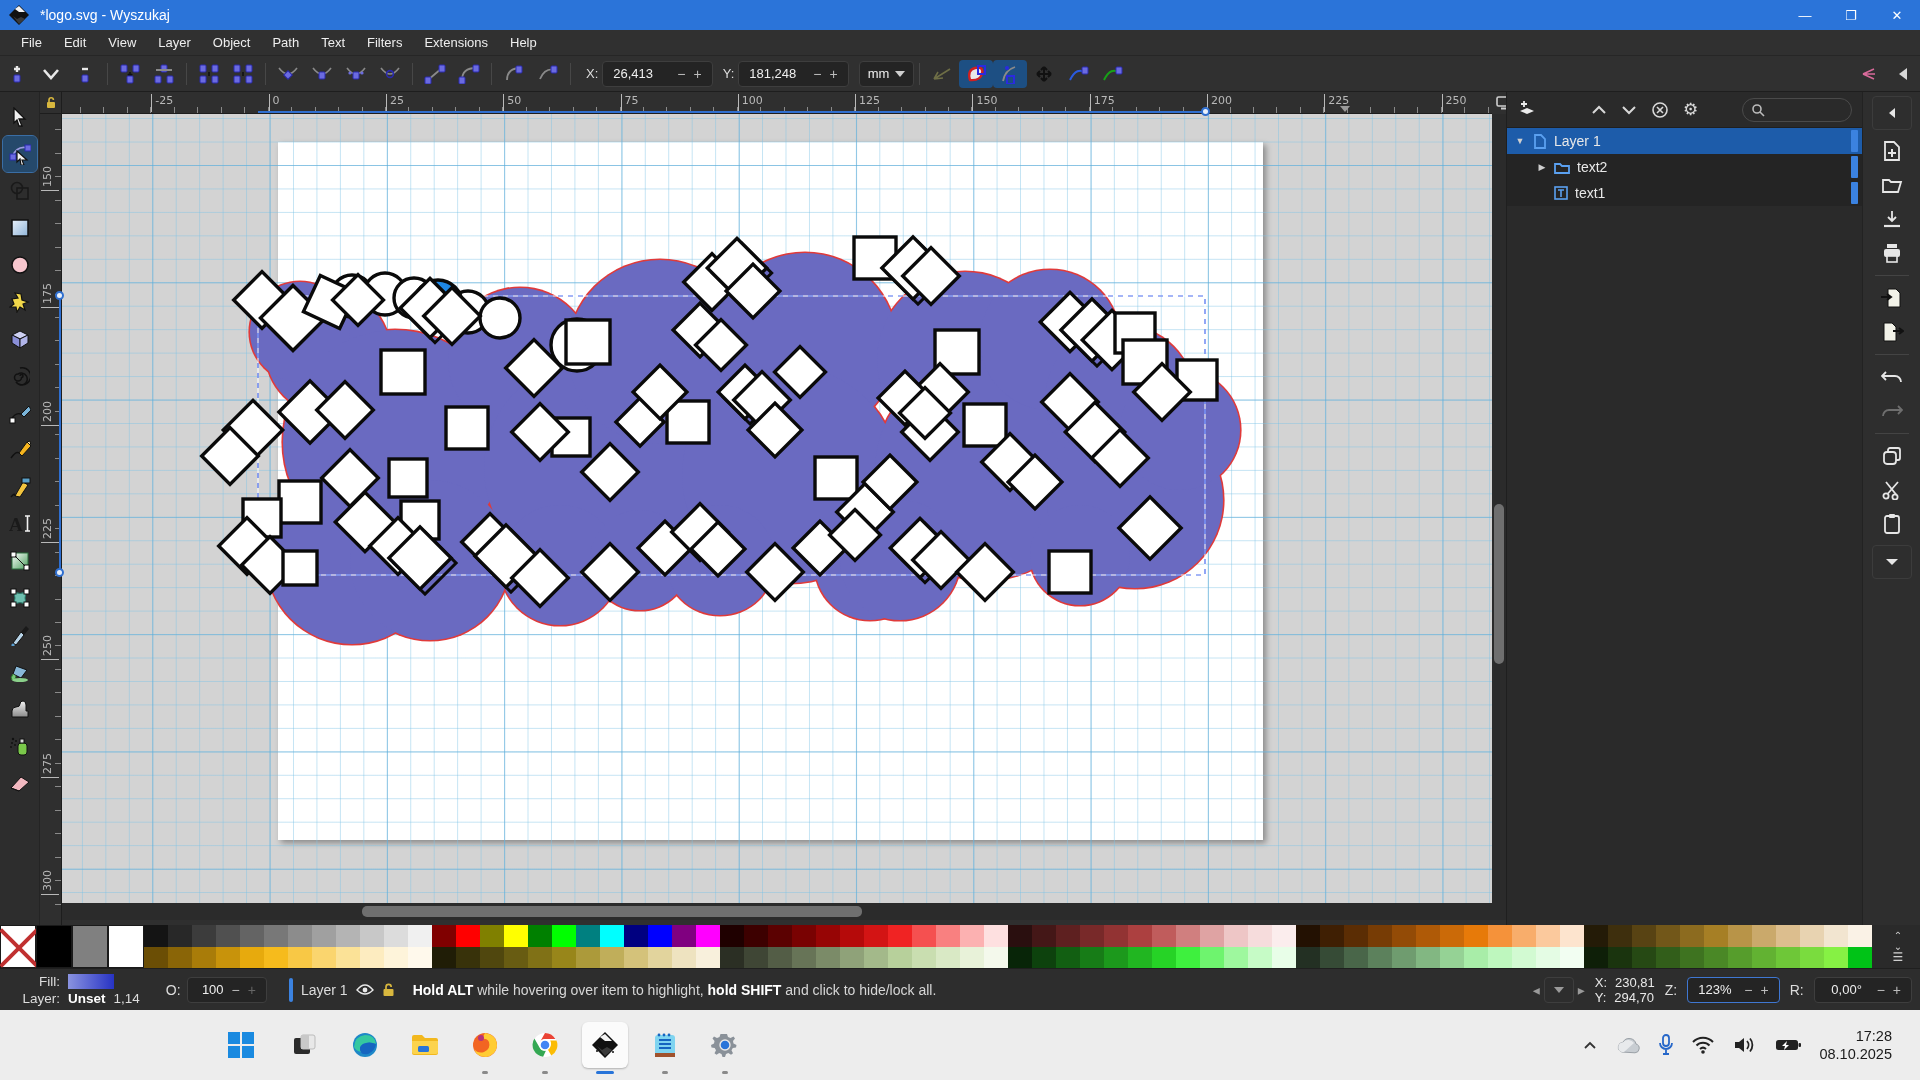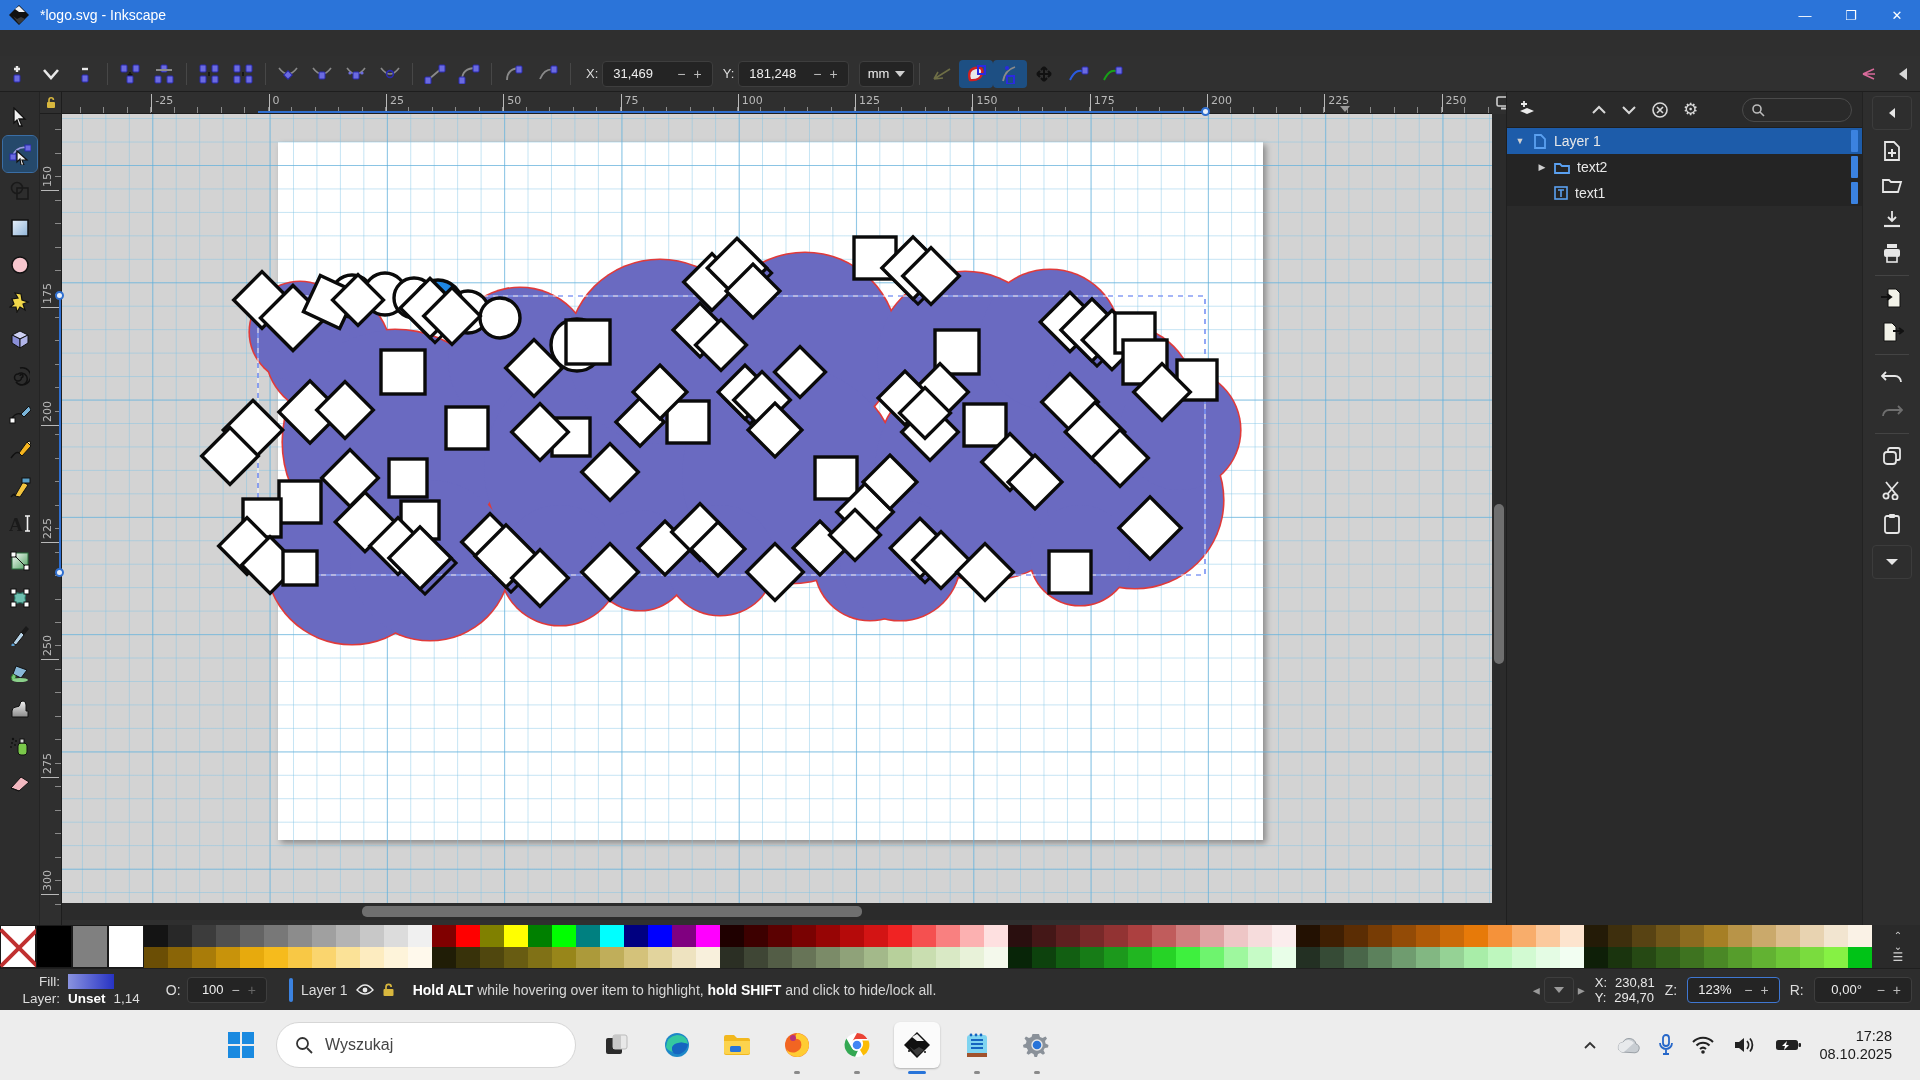--- a/index.html
+++ b/index.html
@@ -190,28 +190,40 @@
 <div id="app">
 
   <div class="titlebar">
     <span class="appicon">
       <svg width="22" height="22" viewBox="0 0 22 22">
           <polygon points="11,1 21,11 11,21 1,11" fill="#111"></polygon>
           <polygon points="11,2 17,8 11,8 7,5" fill="#f4f4f4"></polygon>
           <polygon points="5,12 9,15 13,13 17,15 11,20" fill="#3a3a3a"></polygon>
         </svg>
     </span>
-    <span class="title">*logo.svg - Inkscape</span>
+    <span class="title">*logo.svg - Wyszukaj</span>
     <span class="winbtns">
       <span class="winbtn">—</span>
       <span class="winbtn">❐</span>
       <span class="winbtn">✕</span>
     </span>
   </div>
 
+  <div class="menubar" id="menubar">
+      <div class="menuitem">File</div>
+      <div class="menuitem">Edit</div>
+      <div class="menuitem">View</div>
+      <div class="menuitem">Layer</div>
+      <div class="menuitem">Object</div>
+      <div class="menuitem">Path</div>
+      <div class="menuitem">Text</div>
+      <div class="menuitem">Filters</div>
+      <div class="menuitem">Extensions</div>
+      <div class="menuitem">Help</div>
+    </div>
 
   <div class="toolctrl" id="toolctrl">
       <div class="tc-icon">
         <svg width="22" height="20" viewBox="0 0 22 20">
           <rect x="8" y="11" width="6" height="7" rx="1" fill="#6b6be0" stroke="#2a2ab0" stroke-width="1"></rect>
           <path d="M11 2 v6 M8 5 h6" stroke="#e8e8e8" stroke-width="2.4"></path>
         </svg>
       </div>
       <div class="tc-icon">
         <svg width="18" height="12" viewBox="0 0 18 12">
@@ -311,21 +323,21 @@
       </div>
       <div class="tc-icon">
         <svg width="22" height="20" viewBox="0 0 22 20">
           <path d="M3 15 Q8 3 19 6" fill="none" stroke="#8a8a8a" stroke-width="1.8"></path>
           <rect x="14" y="2" width="6" height="7" rx="1" fill="#6b6be0" stroke="#2a2ab0" stroke-width="1"></rect>
         </svg>
       </div>
       <div class="tc-sep"></div>
       <div class="lbl">X:</div>
       <div class="spin">
-        <span class="val">31,469</span>
+        <span class="val">26,413</span>
         <span class="mp">−</span>
         <span class="mp">+</span>
       </div>
       <div class="lbl">Y:</div>
       <div class="spin">
         <span class="val">181,248</span>
         <span class="mp">−</span>
         <span class="mp">+</span>
       </div>
       <div class="unitbox" style="margin-left: 10px;">
@@ -1103,27 +1115,20 @@
 
   <div class="taskbar">
     <span class="startbtn">
         <span class="winlogo">
           <div></div>
           <div></div>
           <div></div>
           <div></div>
         </span>
       </span>
-    <span class="searchpill">
-      <svg width="18" height="18" viewBox="0 0 18 18">
-          <circle cx="7.5" cy="7.5" r="5.5" fill="none" stroke="#333" stroke-width="1.8"></circle>
-          <path d="M12 12 L17 17" stroke="#333" stroke-width="1.8"></path>
-        </svg>
-      <span>Wyszukaj</span>
-    </span>
     <div class="apps" id="taskapps">
         <div class="appbtn">
           <svg width="26" height="26" viewBox="0 0 26 26">
             <rect x="2" y="6" width="16" height="16" rx="2" fill="#2b2b2b"></rect>
             <rect x="9" y="3" width="14" height="14" rx="2" fill="#e8e8e8" stroke="#bbb"></rect>
             <rect x="9" y="3" width="8" height="14" fill="#c8c8c8"></rect>
           </svg>
         </div>
         <div class="appbtn">
           <svg width="28" height="28" viewBox="0 0 28 28">

